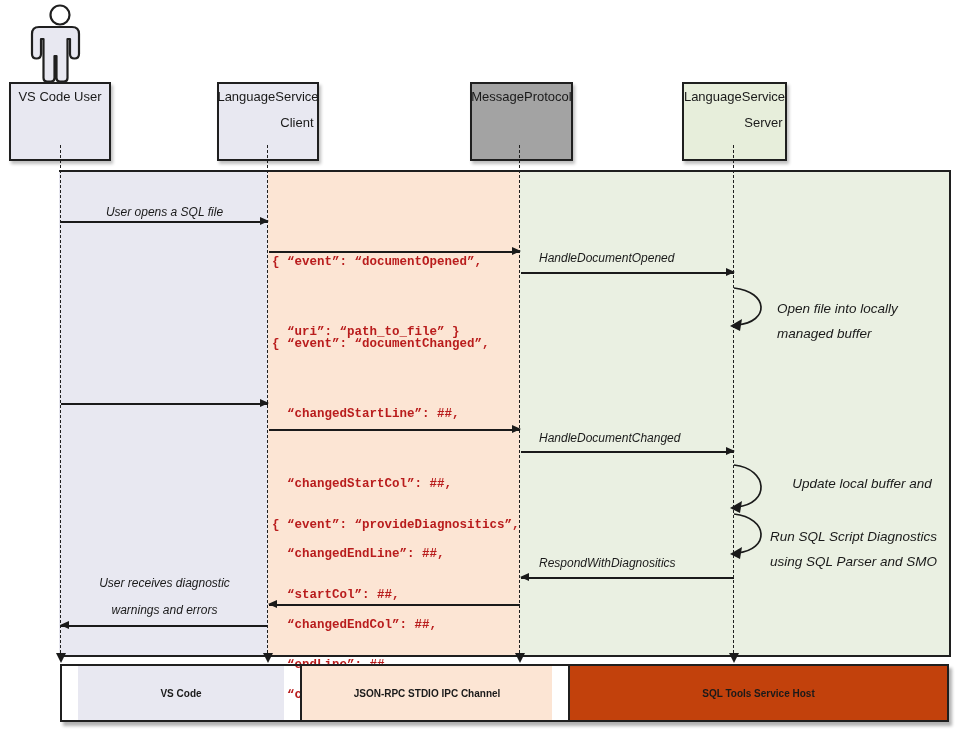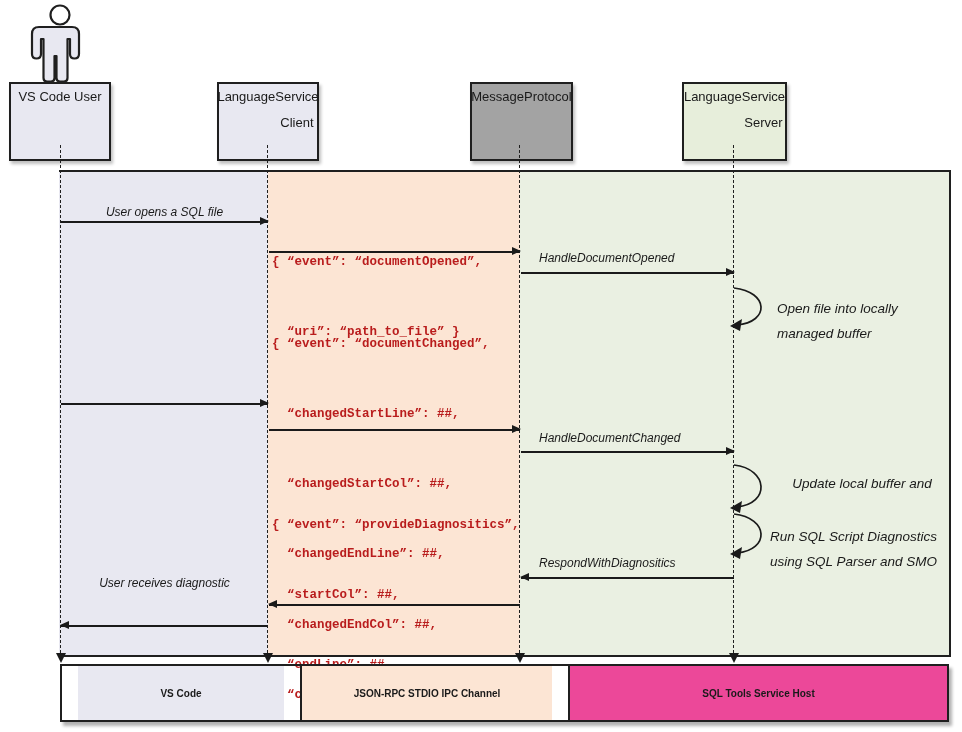--- a/index.html
+++ b/index.html
@@ -114,20 +114,21 @@
   <div class="mlabel" style="left:539px;top:431px;">HandleDocumentChanged</div>
   <div class="arrow r" style="left:521px;top:451px;width:213px;"></div>
 
   <div class="mlabel" style="left:539px;top:556px;">RespondWithDiagnositics</div>
   <div class="arrow l" style="left:521px;top:577px;width:213px;"></div>
 
   <div class="arrow l" style="left:269px;top:604px;width:251px;"></div>
 
   <div class="mlabel center" style="left:61px;top:570px;width:207px;">
     <div>User receives diagnostic</div>
+    <div>warnings and errors</div>
   </div>
   <div class="arrow l" style="left:61px;top:625px;width:207px;"></div>
 
   <svg class="loop" style="left:727px;top:286px;" width="48" height="46" viewBox="0 0 48 46">
     <path d="M7,2 C42,6 43,36 10,39" fill="none" stroke="#1a1a1a" stroke-width="1.7"></path>
     <polygon points="3,40 15,33 13,45" fill="#1a1a1a"></polygon>
   </svg>
   <div class="note" style="left:777px;top:296px;">
     <div>Open file into locally</div>
     <div>managed buffer</div>
@@ -172,18 +173,18 @@
     
   </div>
 
   <div class="footer">
     <div class="fseg" style="width: 206px; background-color: rgb(232, 232, 241);">
       <span>VS Code</span>
     </div>
     <div class="fseg" style="width: 252px; background-color: rgb(252, 229, 212);">
       <span>JSON-RPC STDIO IPC Channel</span>
     </div>
-    <div class="fseg" style="flex: 1 1 0%; background-color: #ec4899;">
+    <div class="fseg" style="flex: 1 1 0%; background-color: #c2410c;">
       <span>SQL Tools Service Host</span>
     </div>
   </div>
 
 </div>
 
 </body></html>

